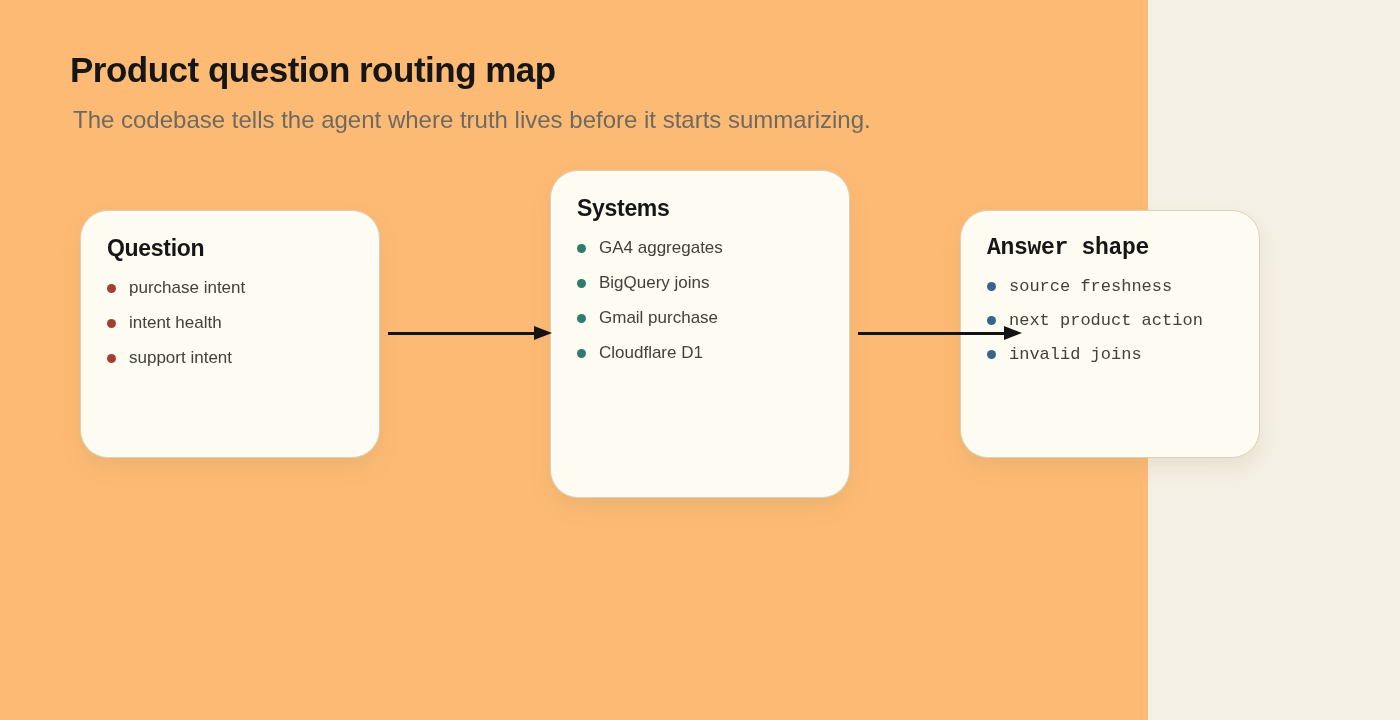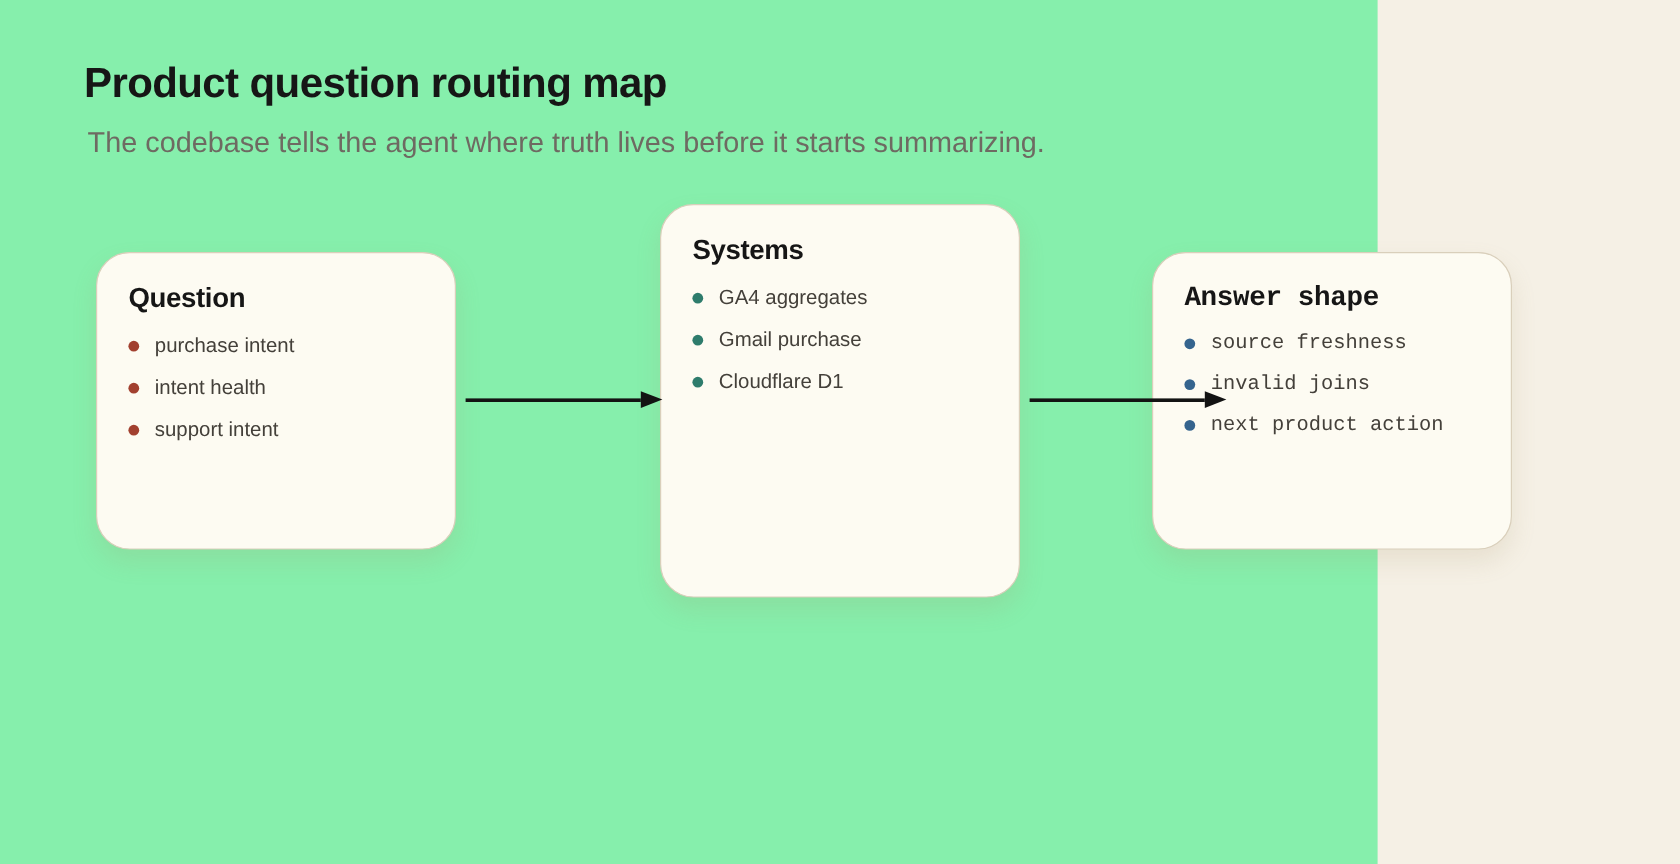--- a/index.html
+++ b/index.html
@@ -6,21 +6,21 @@
   html, body { width: 1400px; height: 720px; }
   body {
     font-family: "Liberation Sans", sans-serif;
     background: #f5f0e5;
     overflow: hidden;
   }
   .canvas {
     position: relative;
     width: 1148px;
     height: 720px;
-    background: #86efac;
+    background: #fdba74;
   }
   .page-title {
     position: absolute;
     left: 70px;
     top: 50px;
     font-size: 35px;
     font-weight: 700;
     letter-spacing: -0.5px;
     color: #161616;
   }
@@ -116,43 +116,47 @@
 
   <section class="card card-systems">
     <h2>Systems</h2>
     <ul>
       <li>
         <span class="dot" style="background-color: rgb(46, 124, 108);"></span>
         <span>GA4 aggregates</span>
       </li>
       <li>
         <span class="dot" style="background-color: rgb(46, 124, 108);"></span>
+        <span>BigQuery joins</span>
+      </li>
+      <li>
+        <span class="dot" style="background-color: rgb(46, 124, 108);"></span>
         <span>Gmail purchase</span>
       </li>
       <li>
         <span class="dot" style="background-color: rgb(46, 124, 108);"></span>
         <span>Cloudflare D1</span>
       </li>
     </ul>
   </section>
 
   <section class="card card-answer">
     <h2>Answer shape</h2>
     <ul>
       <li>
         <span class="dot" style="background-color: rgb(53, 100, 142);"></span>
         <span>source freshness</span>
       </li>
       <li>
         <span class="dot" style="background-color: rgb(53, 100, 142);"></span>
-        <span>invalid joins</span>
+        <span>next product action</span>
       </li>
       <li>
         <span class="dot" style="background-color: rgb(53, 100, 142);"></span>
-        <span>next product action</span>
+        <span>invalid joins</span>
       </li>
     </ul>
   </section>
 
   <div class="arrow arrow-1"></div>
   <div class="arrow arrow-2"></div>
 
 </div>
 
 </body></html>

